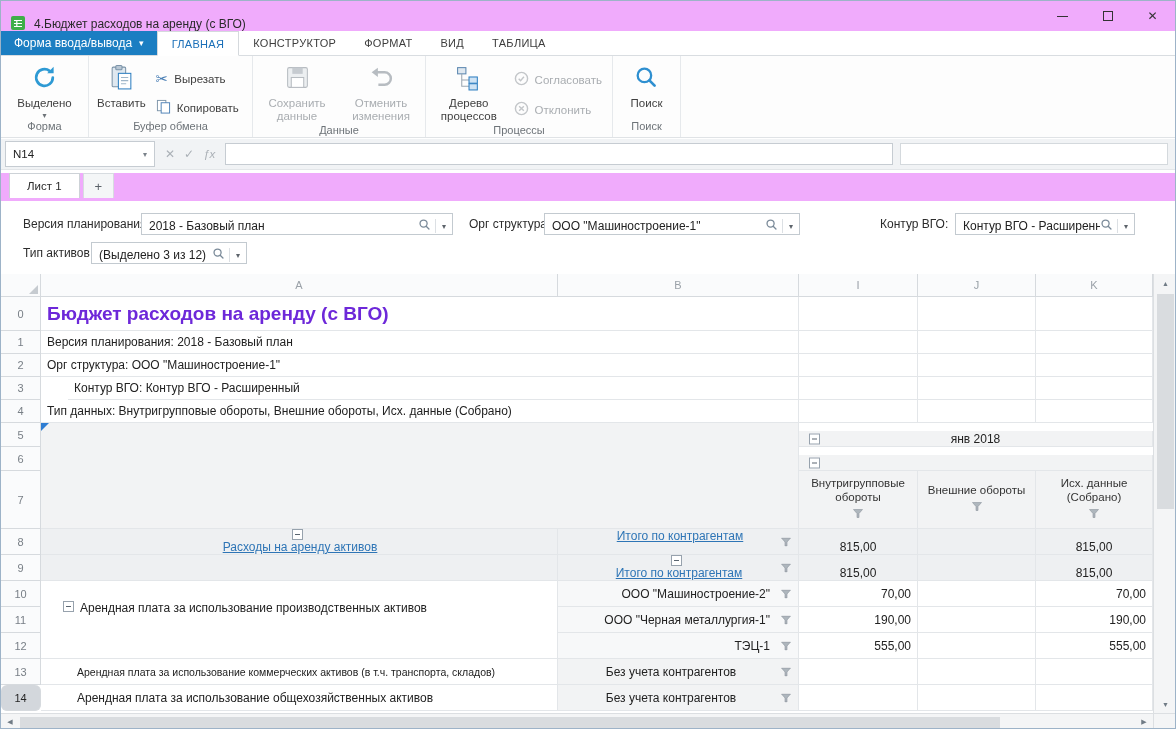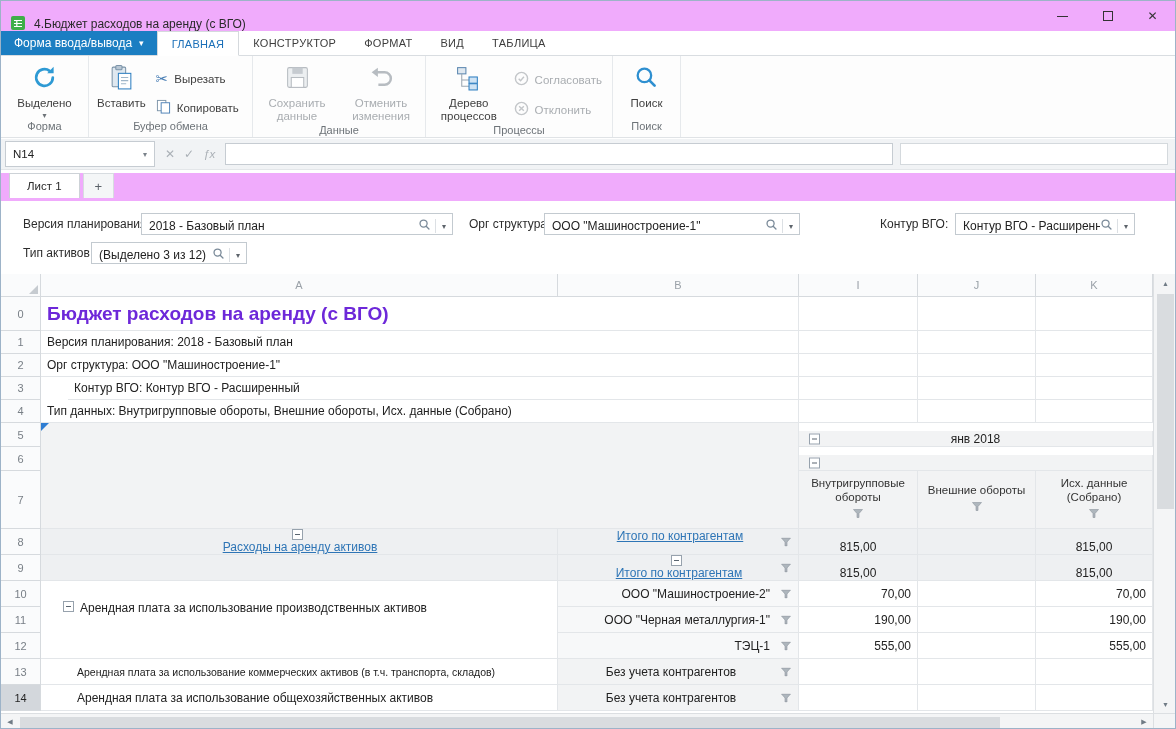--- a/index.html
+++ b/index.html
@@ -359,21 +359,21 @@
     <div class="gc rownum" style="grid-area:6/1;">4</div>
     <div class="gc rownum" style="grid-area:7/1;">5</div>
     <div class="gc rownum" style="grid-area:8/1;">6</div>
     <div class="gc rownum" style="grid-area:9/1;">7</div>
     <div class="gc rownum" style="grid-area:10/1;">8</div>
     <div class="gc rownum" style="grid-area:11/1;">9</div>
     <div class="gc rownum" style="grid-area:12/1;">10</div>
     <div class="gc rownum" style="grid-area:13/1;">11</div>
     <div class="gc rownum" style="grid-area:14/1;">12</div>
     <div class="gc rownum" style="grid-area:15/1;">13</div>
-    <div class="gc rownum rownum-sel" style="grid-area:16/1;">14</div>
+    <div class="gc rownum rownum-sel" style="grid-area:16/1;border-radius:6px;">14</div>
 
     <div class="gc title-cell" style="grid-area:2/2/3/4;">Бюджет расходов на аренду (с ВГО)</div>
     <div class="gc" style="grid-area:2/4;"></div>
     <div class="gc" style="grid-area:2/5;"></div>
     <div class="gc" style="grid-area:2/6;"></div>
 
     <div class="gc" style="grid-area:3/2/4/4;">Версия планирования: 2018 - Базовый план</div>
     <div class="gc" style="grid-area:3/4;"></div>
     <div class="gc" style="grid-area:3/5;"></div>
     <div class="gc" style="grid-area:3/6;"></div>

